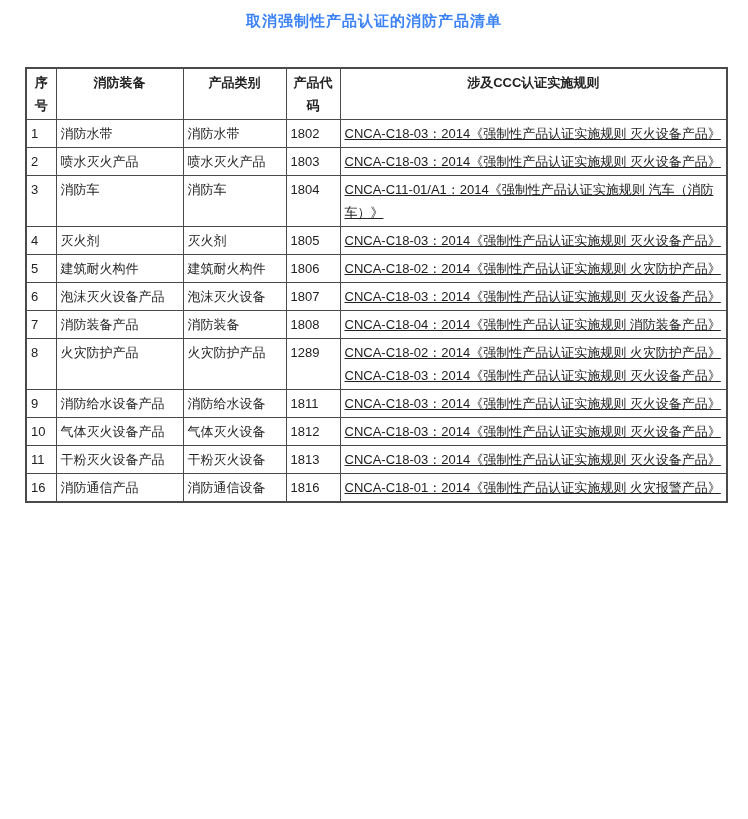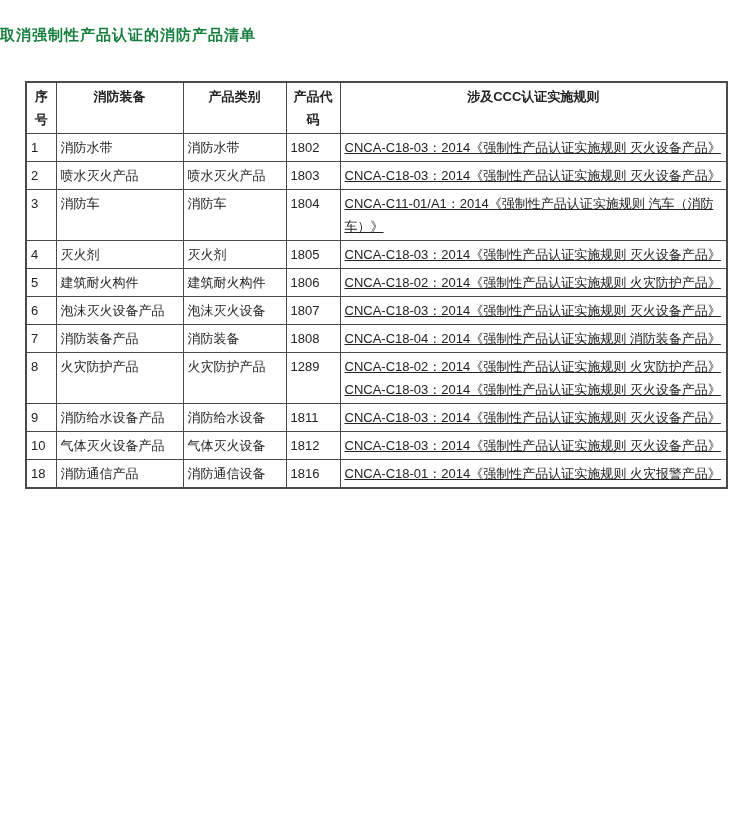--- a/index.html
+++ b/index.html
@@ -8,24 +8,25 @@
     background: #ffffff;
   }
   body {
     width: 748px;
     height: 819px;
     font-family: "Liberation Sans", sans-serif;
     color: #222222;
     overflow: hidden;
   }
   .doc-title {
-    margin: 26px 0 0 0;
+    margin: 12px 0 0 0;
+    text-align: center;
     font-size: 15px;
     font-weight: bold;
-    color: #15803d;
+    color: #3b82f6;
     letter-spacing: 1px;
   }
   table.products {
     border-collapse: collapse;
     table-layout: fixed;
     width: 701px;
     margin: 36px 12px 0 25px;
     border: 2px solid #4a4a4a;
   }
   table.products th,
@@ -164,21 +165,30 @@
       <tr>
         <td class="num">10</td>
         <td>气体灭火设备产品</td>
         <td>气体灭火设备</td>
         <td>1812</td>
         <td class="rules">
           <div>CNCA-C18-03：2014《强制性产品认证实施规则 灭火设备产品》</div>
         </td>
       </tr>
       <tr>
-        <td class="num">18</td>
+        <td class="num">11</td>
+        <td>干粉灭火设备产品</td>
+        <td>干粉灭火设备</td>
+        <td>1813</td>
+        <td class="rules">
+          <div>CNCA-C18-03：2014《强制性产品认证实施规则 灭火设备产品》</div>
+        </td>
+      </tr>
+      <tr>
+        <td class="num">16</td>
         <td>消防通信产品</td>
         <td>消防通信设备</td>
         <td>1816</td>
         <td class="rules">
           <div>CNCA-C18-01：2014《强制性产品认证实施规则 火灾报警产品》</div>
         </td>
       </tr>
     </tbody>
 </table>
 

